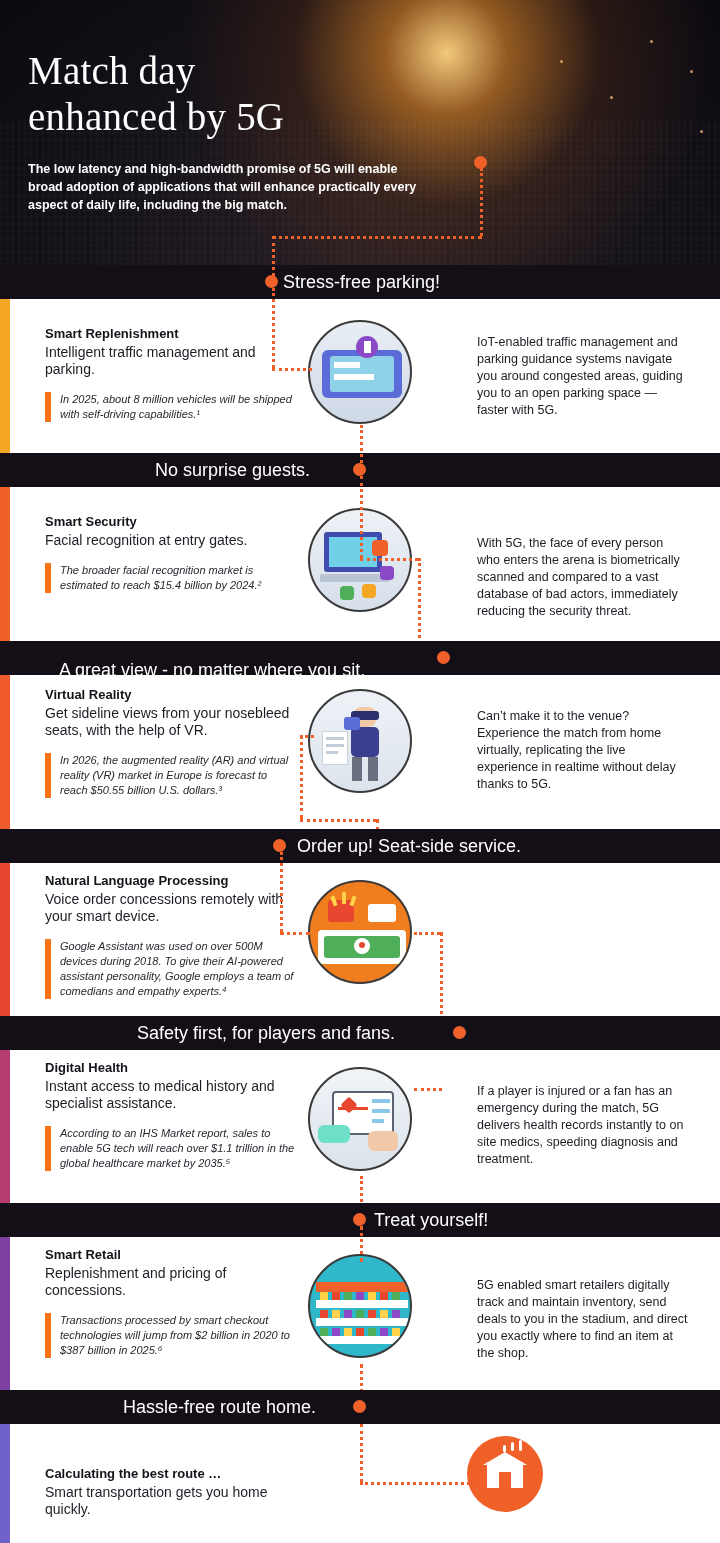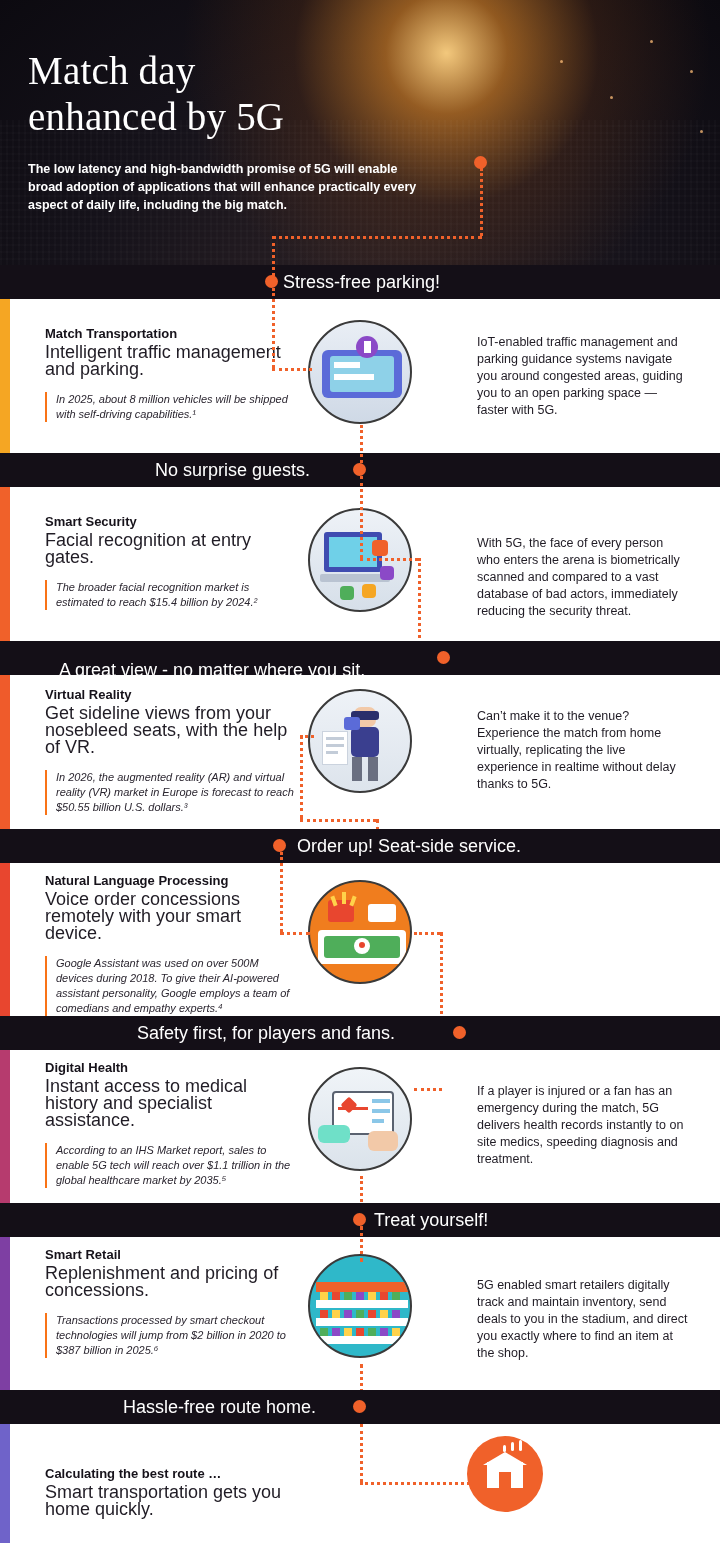--- a/index.html
+++ b/index.html
@@ -56,23 +56,23 @@
   .banner .btxt {
     position:absolute; top:6px;
     font-size:18px; line-height:22px; color:#ffffff; white-space:nowrap;
   }
 
   
   .sec { position:absolute; left:0; width:720px; }
   .sec .lcol { position:absolute; left:45px; width:250px; }
   .sec .rcol { position:absolute; left:477px; width:212px; }
   .h { font-size:13px; font-weight:bold; color:#16121a; margin:0 0 3px 0; }
-  .d { font-size:18px; line-height:17px; color:#201c25; margin:0; }
+  .d { font-size:14px; line-height:17px; color:#201c25; margin:0; }
   .note {
-    margin-top:14px; padding-left:9px; border-left:2px solid #f97316;
+    margin-top:14px; padding-left:9px; border-left:6px solid #f97316;
     font-size:11px; line-height:15px; font-style:italic; color:#2b2630;
   }
   .rtxt { font-size:12.5px; line-height:17px; color:#201c25; }
 
   
   .circle {
     position:absolute; width:104px; height:104px; border-radius:50%;
     border:2px solid #3a3a3a; overflow:hidden;
     background:#dfe6ee;
   }
@@ -131,21 +131,21 @@
 <div class="rail" style="top:830px;height:187px;background:#e8462f;"></div>
 <div class="rail" style="top:1017px;height:187px;background:#b63b6e;"></div>
 <div class="rail" style="top:1204px;height:187px;background:#7e3fa3;"></div>
 <div class="rail" style="top:1391px;height:152px;background:#6f63c9;"></div>
 
 <div class="banner" style="top:265px;">
   <div class="btxt" style="left:283px;">Stress-free parking!</div>
 </div>
 <div class="sec" style="top:299px;height:171px;">
   <div class="lcol" style="top:27px;">
-    <p class="h">Match Transportation</p>
+    <p class="h">Smart Replenishment</p>
     <p class="d">Intelligent traffic management and parking.</p>
     <div class="note">In 2025, about 8 million vehicles will be shipped with self-driving capabilities.¹</div>
   </div>
   <div class="rcol" style="top:35px;">
     <div class="rtxt">IoT-enabled traffic management and parking guidance systems navigate you around congested areas, guiding you to an open parking space — faster with 5G.</div>
   </div>
   <div class="circle" style="left:308px;top:21px;background:linear-gradient(180deg,#e9eef5 0%,#cfd9e6 100%);">
     <div class="sq" style="left:12px;top:28px;width:80px;height:48px;background:#5b6bd8;border-radius:6px;"></div>
     <div class="sq" style="left:20px;top:34px;width:64px;height:36px;background:#8ed1e8;border-radius:3px;"></div>
     <div class="sq" style="left:24px;top:40px;width:26px;height:6px;background:#fff;"></div>

